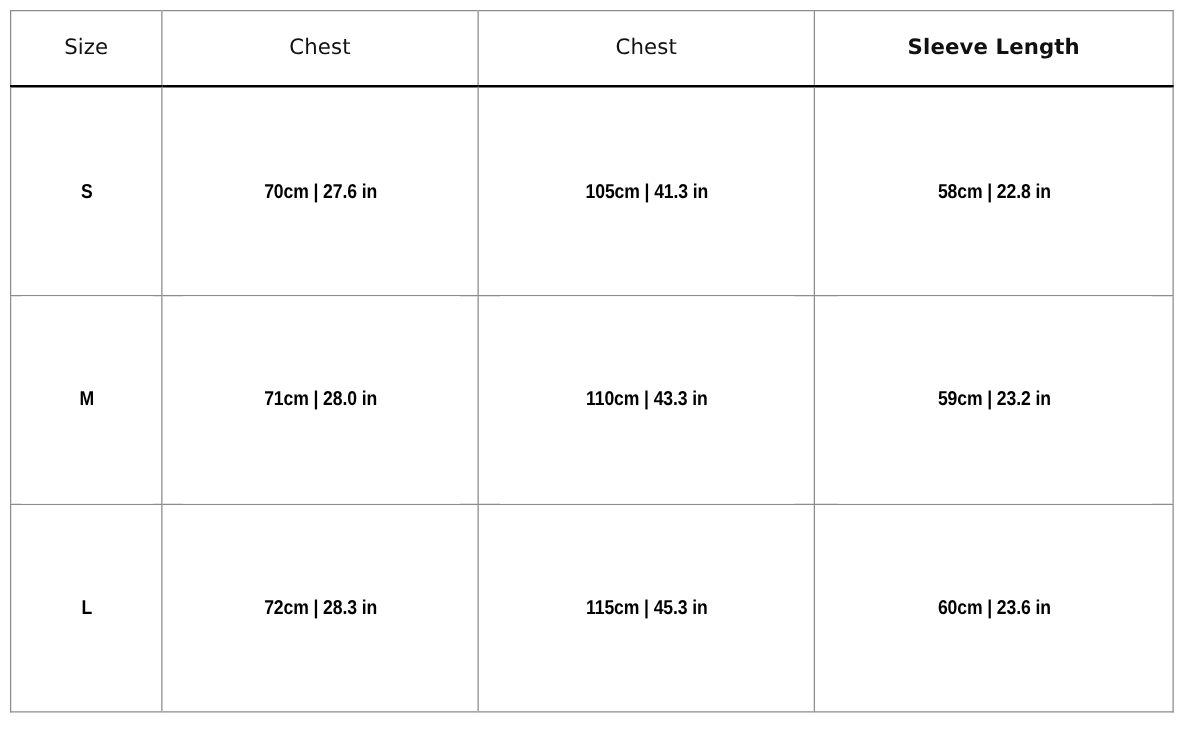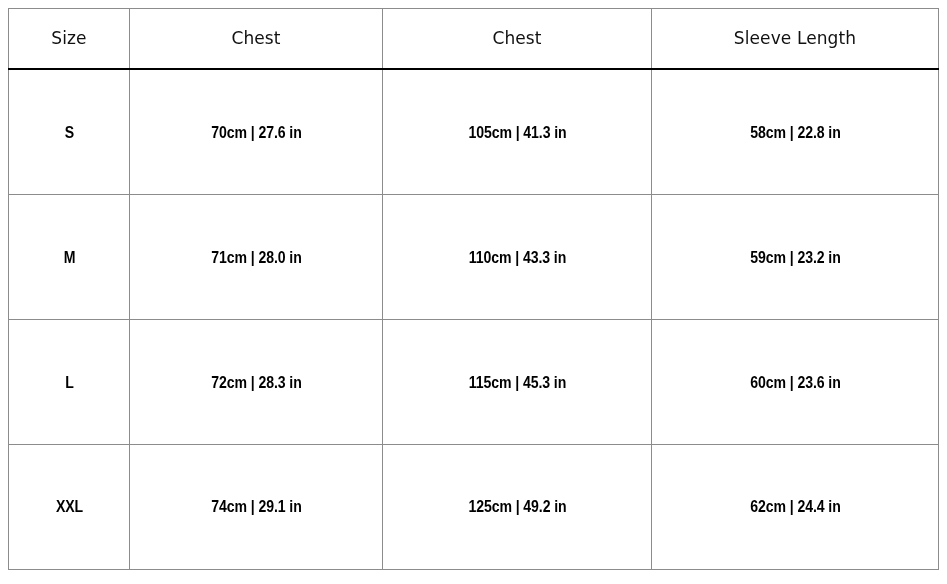--- a/index.html
+++ b/index.html
@@ -47,21 +47,21 @@
     font-weight: 400;
     font-size: 17px;
     line-height: 1.2;
     color: #111111;
     letter-spacing: 0.1px;
     border-right: 1px solid #8c8c8c;
     border-bottom: 2px solid #000000;
     background: #ffffff;
     white-space: nowrap;
   }
-  thead th:last-child { border-right: none; }
+  thead th:last-child { border-right: none; font-weight: bold; }
 
   tbody td {
     height: 62.8px;
     padding: 0 4px;
     text-align: center;
     vertical-align: middle;
     font-family: "Liberation Sans Narrow", "Liberation Sans", sans-serif;
     font-weight: 700;
     font-size: 16px;
     line-height: 1.2;
@@ -109,21 +109,15 @@
         <td>71cm | 28.0 in</td>
         <td>110cm | 43.3 in</td>
         <td>59cm | 23.2 in</td>
       </tr>
       <tr>
         <td>L</td>
         <td>72cm | 28.3 in</td>
         <td>115cm | 45.3 in</td>
         <td>60cm | 23.6 in</td>
       </tr>
-      <tr>
-        <td>XXL</td>
-        <td>74cm | 29.1 in</td>
-        <td>125cm | 49.2 in</td>
-        <td>62cm | 24.4 in</td>
-      </tr>
     </tbody>
   </table>
 </div>
 
 </body></html>

